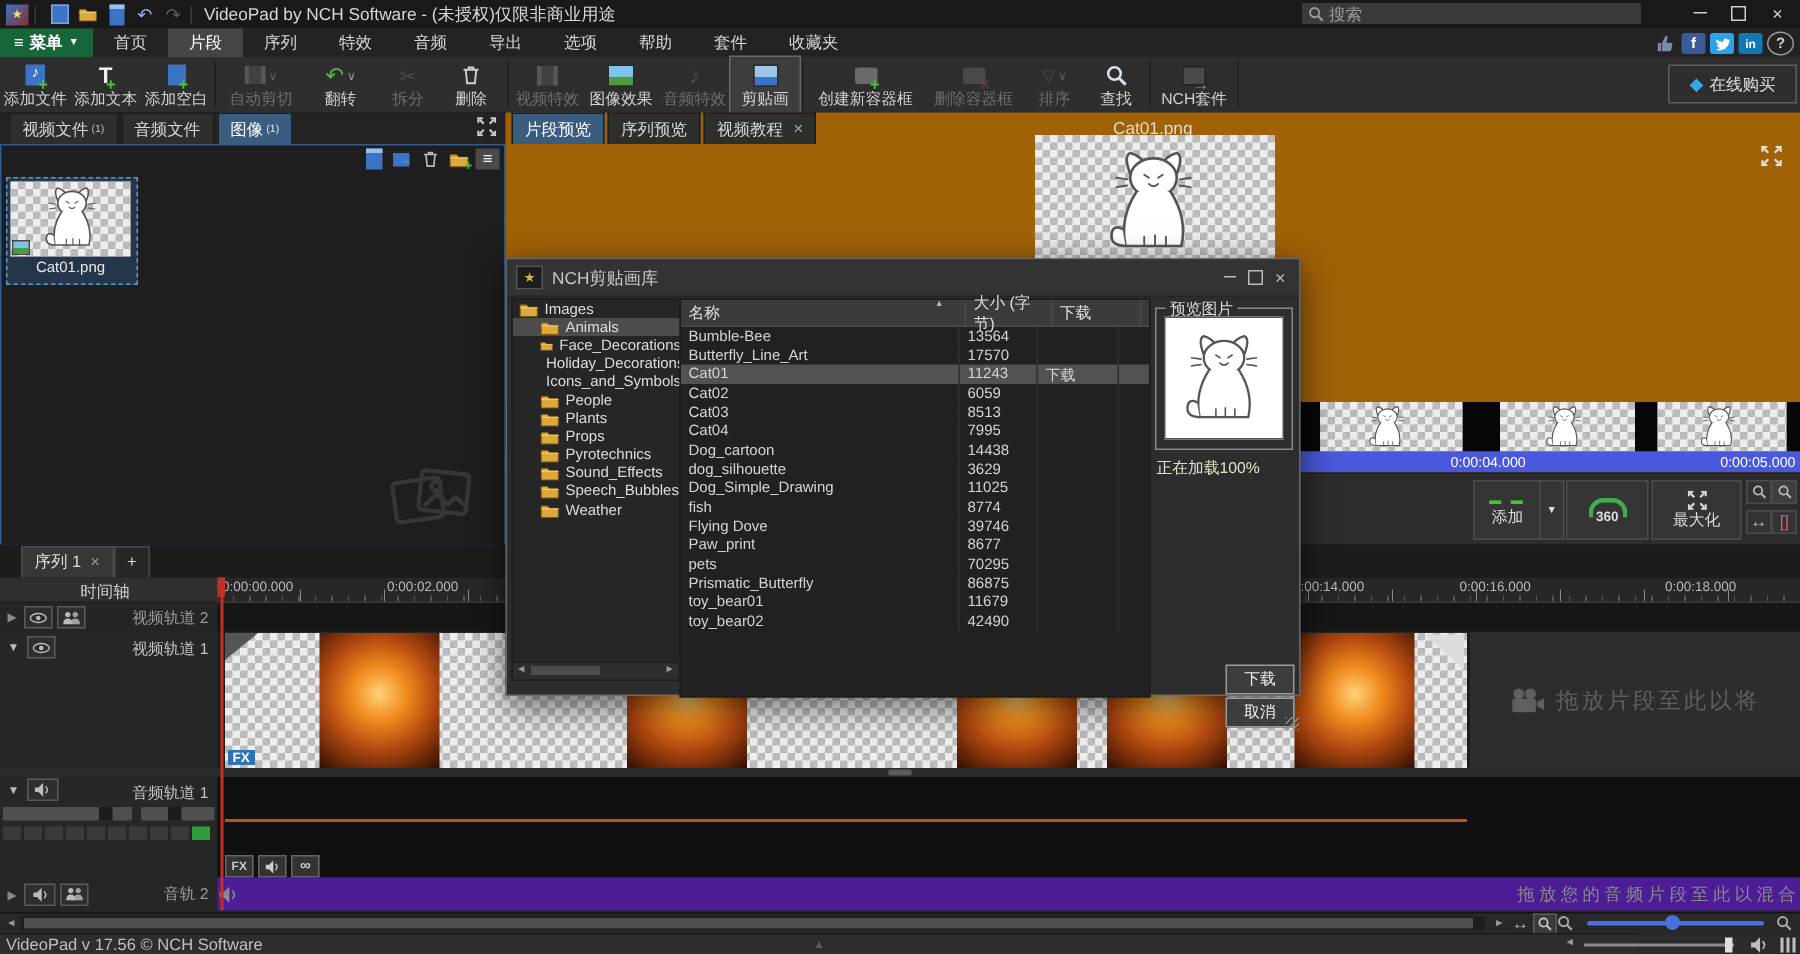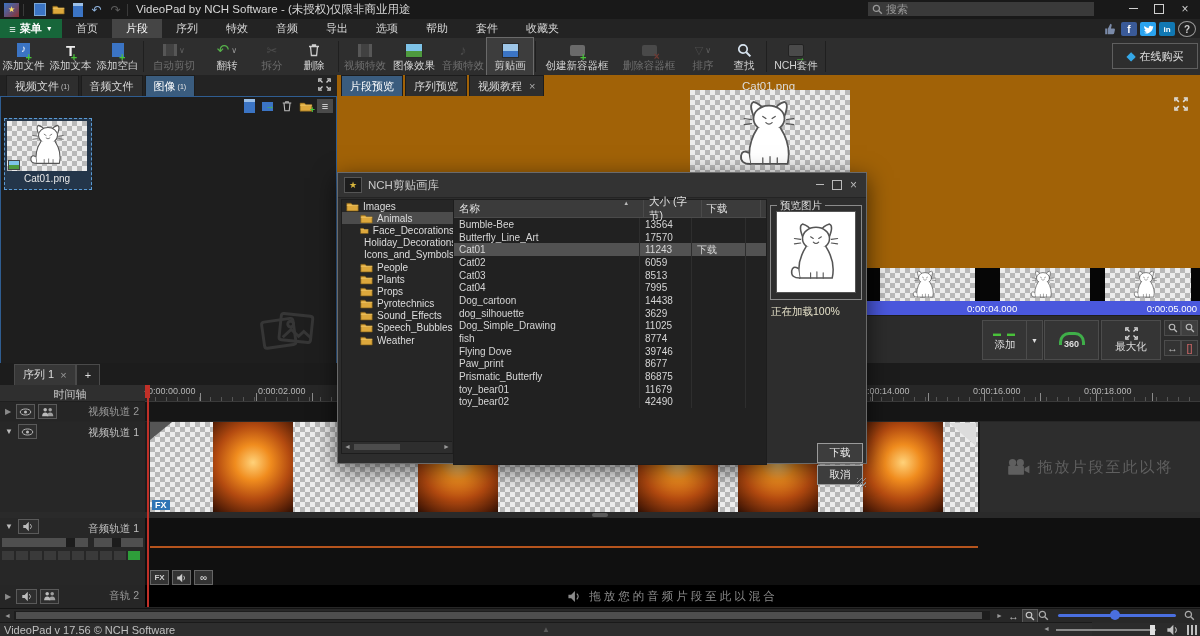--- a/index.html
+++ b/index.html
@@ -596,21 +596,21 @@
           </svg>
         </div>
       <span class="trlabel">音轨 2</span>
     </div>
 
     <div id="ruler" class="a">
       <span class="rlab" style="left:3px">0:00:00.000</span>
       <span class="rlab" style="left:113px">0:00:02.000</span>
       <span class="rlab" style="left:717px">0:00:14.000</span>
       <span class="rlab" style="left:828px">0:00:16.000</span>
-      <span class="rlab" style="left:939px">0:00:18.000</span>
+      <span class="rlab" style="left:965px">0:00:18.000</span>
     </div>
 
     <div class="a" style="left:145px;top:39px;width:1055px;height:19px;background:#161616"></div>
     <div class="a" style="left:145px;top:59px;width:1055px;height:90px;background:#1d1d1d">
       <div class="chk a" style="left:5px;top:0;width:828px;height:90px;overflow:hidden">
         <div class="aut a" style="left:63px;top:0;width:80px;height:90px"></div>
         <div class="aut a" style="left:268px;top:0;width:80px;height:90px"></div>
         <div class="aut a" style="left:488px;top:0;width:80px;height:90px"></div>
         <div class="aut a" style="left:588px;top:0;width:80px;height:90px"></div>
         <div class="aut a" style="left:713px;top:0;width:80px;height:90px"></div>
@@ -633,21 +633,21 @@
       <div class="a f" style="left:5px;top:52px;gap:3px">
         <div class="abtn">FX</div>
         <div class="abtn">
             <svg class="ic" width="11" height="10">
               <use href="#s-speaker"></use>
             </svg>
           </div>
         <div class="abtn" style="font-size:10px">∞</div>
       </div>
     </div>
-    <div class="a f" style="left:145px;top:222px;width:1055px;height:22px;background:#000000;justify-content:center;gap:8px;color:#8a8a8a">
+    <div class="a f" style="left:145px;top:222px;width:1055px;height:22px;background:#4c1d95;justify-content:space-between;gap:8px;color:#8a8a8a">
       <svg class="ic" width="14" height="13">
           <use href="#s-speaker"></use>
         </svg>
       <span style="font-size:11.5px;letter-spacing:3px">拖放您的音频片段至此以混合</span>
     </div>
 
     <span class="a" style="left:147px;top:22px;width:2px;height:222px;background:#c03028;z-index:5"></span>
     <span class="a" style="left:145px;top:22px;width:5px;height:13px;background:#c03028;z-index:5"></span>
   </div>
 
@@ -814,20 +814,25 @@
           <div class="c1">Flying Dove</div>
           <div class="c2">39746</div>
           <div class="c3"></div>
         </div>
       <div class="lrow">
           <div class="c1">Paw_print</div>
           <div class="c2">8677</div>
           <div class="c3"></div>
         </div>
       <div class="lrow">
+          <div class="c1">pets</div>
+          <div class="c2">70295</div>
+          <div class="c3"></div>
+        </div>
+      <div class="lrow">
           <div class="c1">Prismatic_Butterfly</div>
           <div class="c2">86875</div>
           <div class="c3"></div>
         </div>
       <div class="lrow">
           <div class="c1">toy_bear01</div>
           <div class="c2">11679</div>
           <div class="c3"></div>
         </div>
       <div class="lrow">

